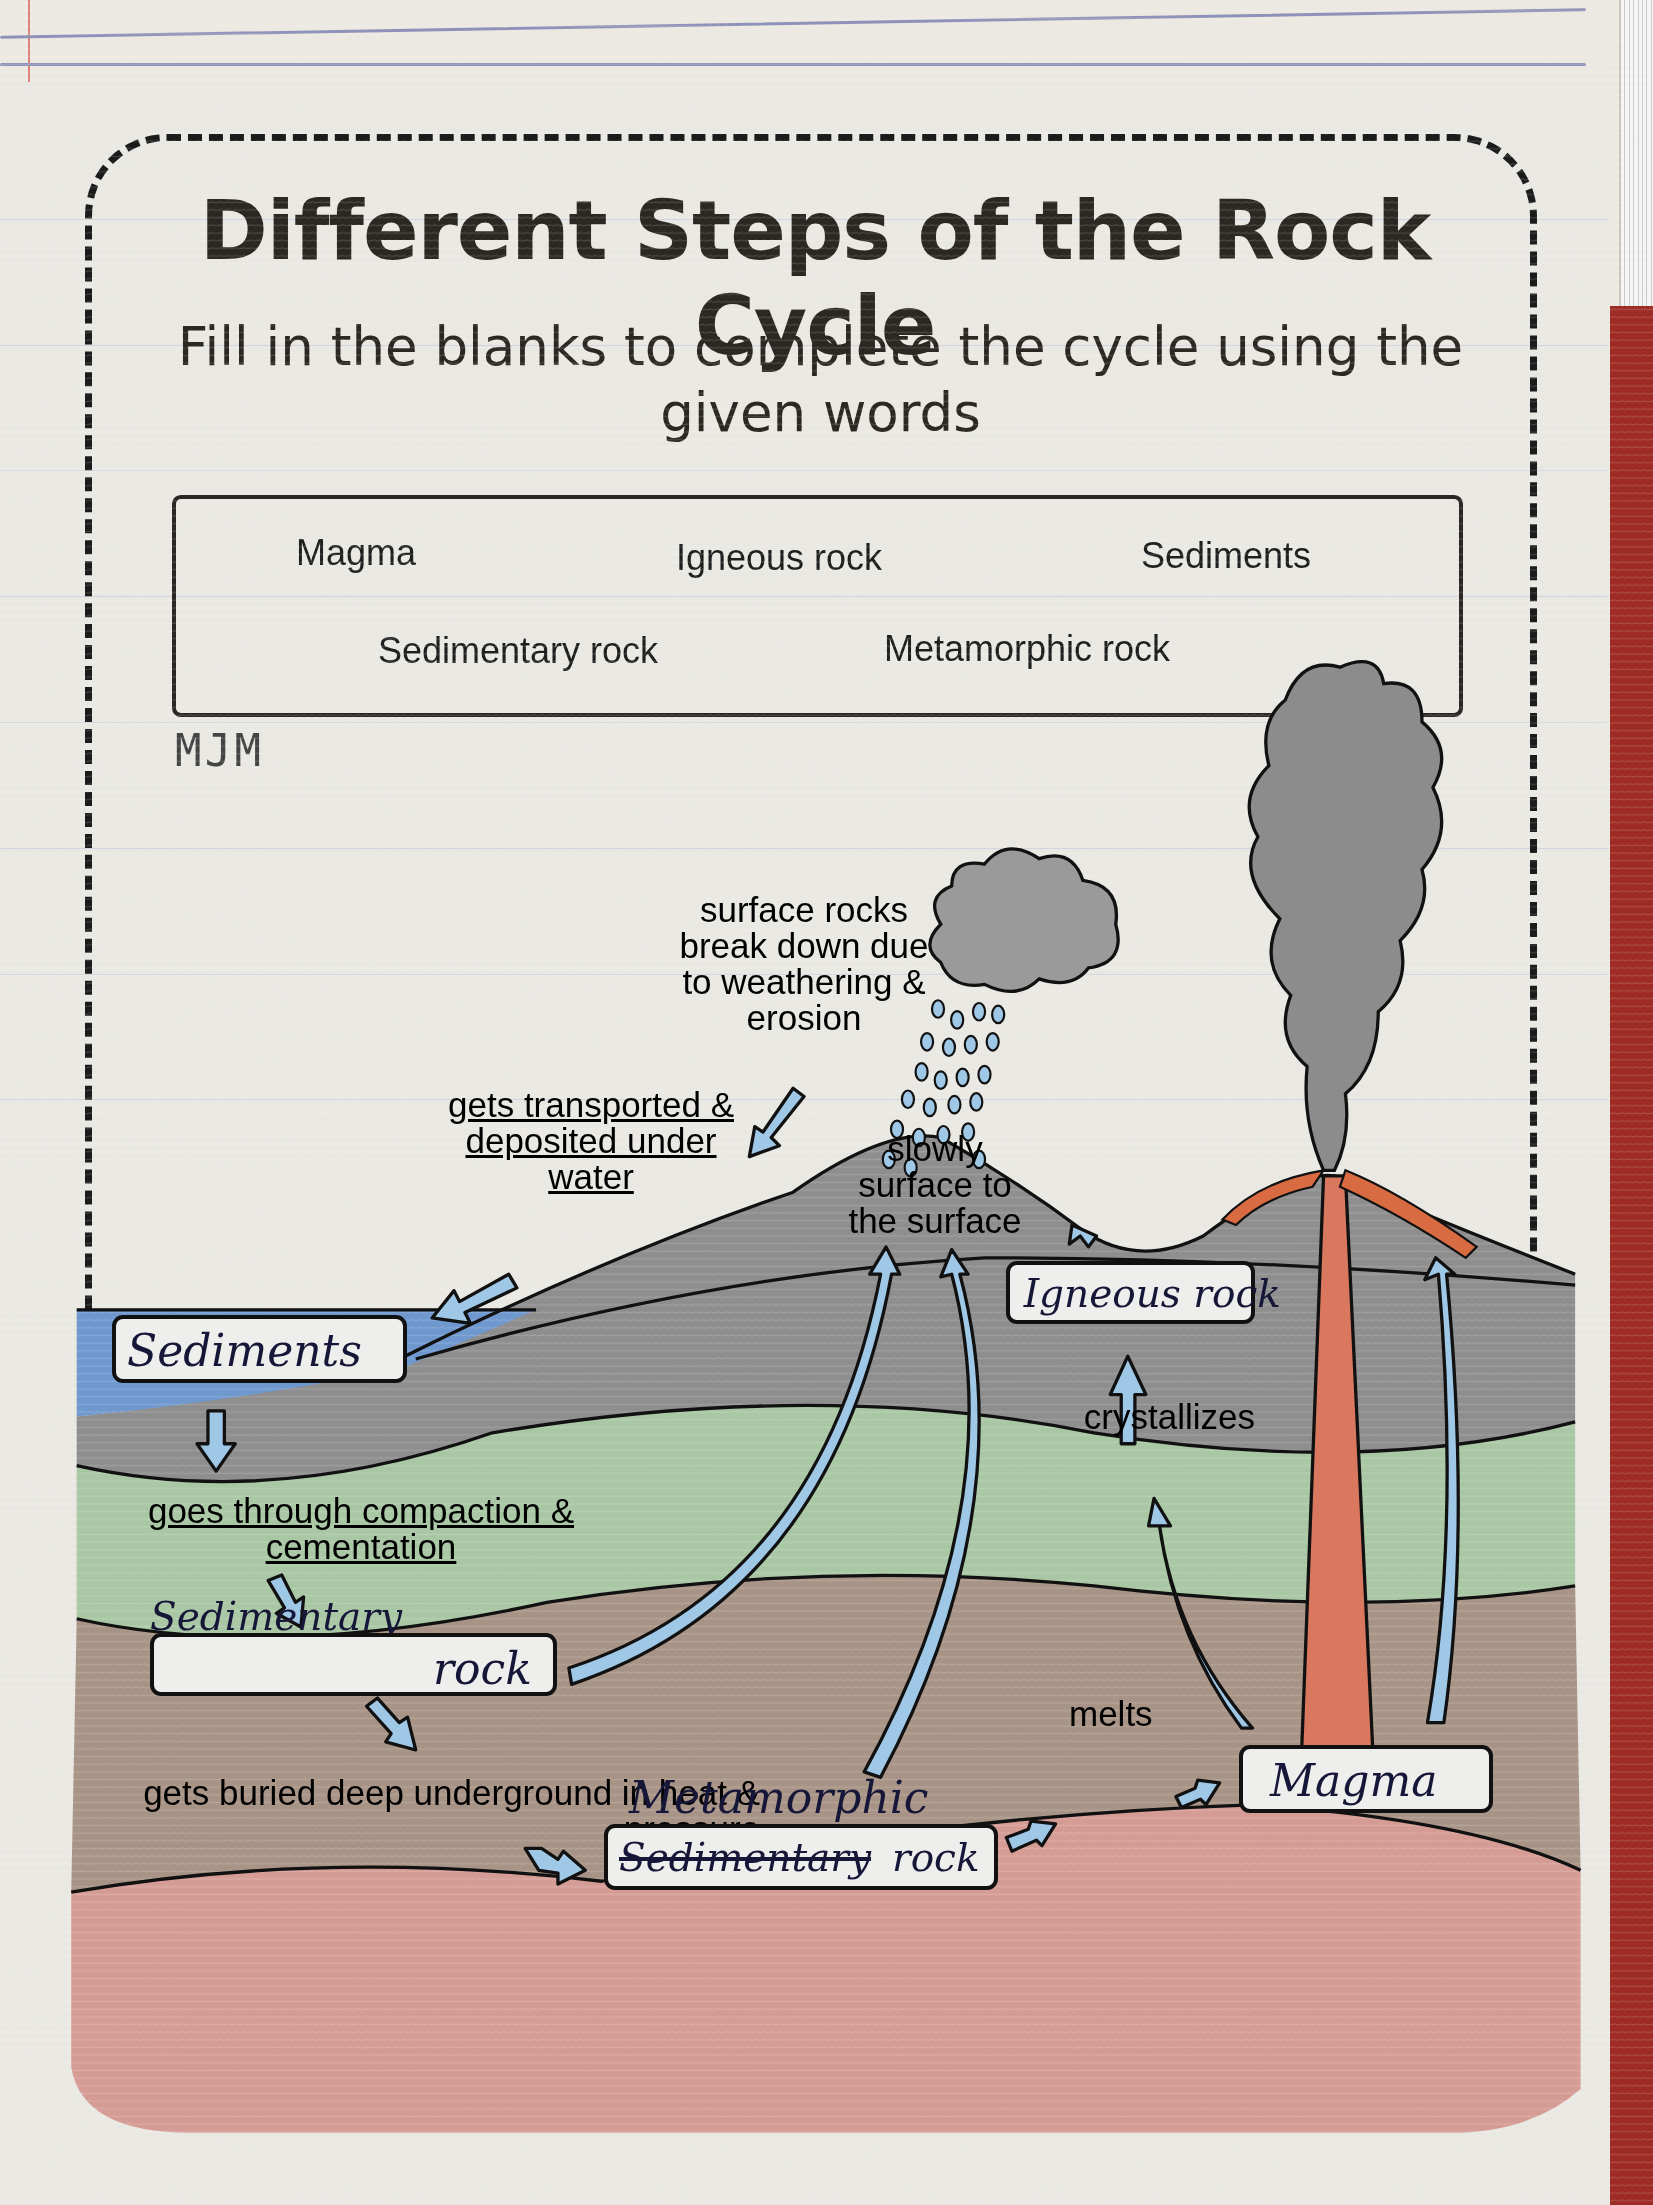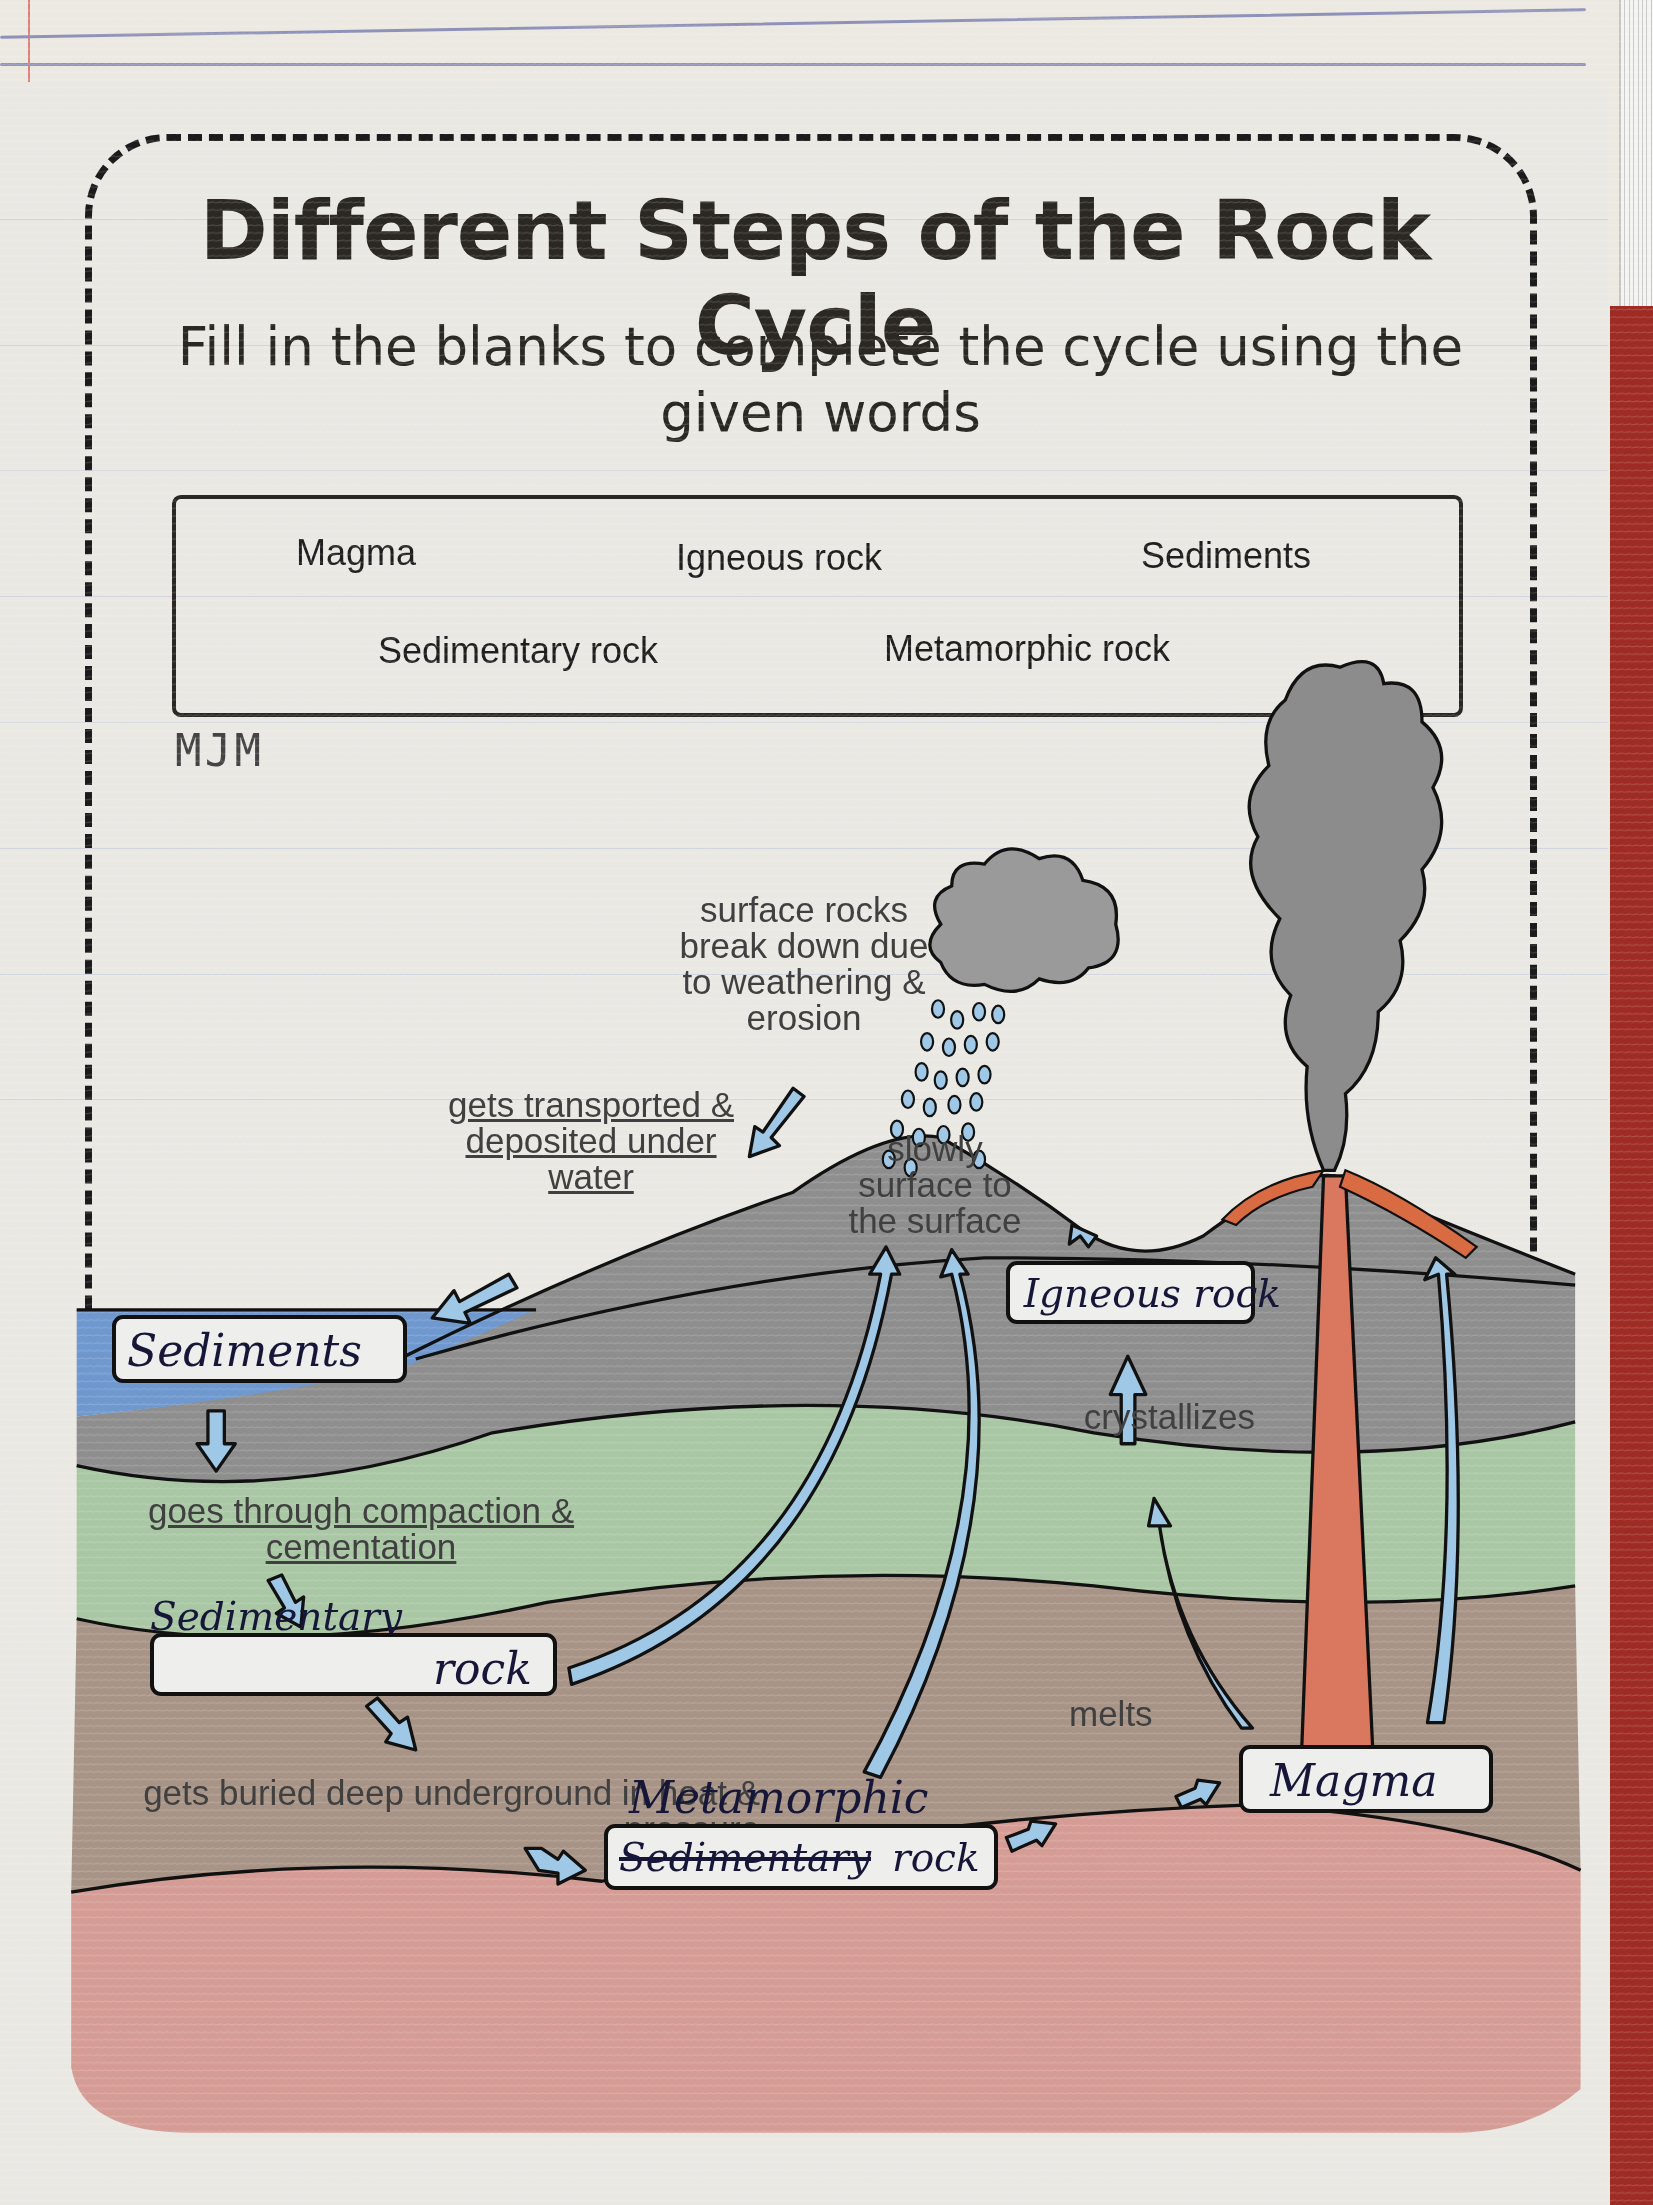--- a/index.html
+++ b/index.html
@@ -11,21 +11,21 @@
   .stack{position:absolute;right:0;top:0;width:33px;height:383px;background:repeating-linear-gradient(90deg,#f4f4f2 0 3.3px,#c9c9c9 3.3px 4.4px);}
   .sheet{position:absolute;left:0;top:82px;width:1608px;height:2123px;background:#e9e8e3;}
   .ruled{position:absolute;left:0;right:0;height:1.1px;background:#d2d5df;}
   .frame{position:absolute;left:85px;top:134px;width:1452px;height:1985px;border:7.7px dashed #1b1b1b;border-radius:82px;box-sizing:border-box;}
   .title{position:absolute;left:126px;top:183px;width:1378px;text-align:center;font-size:82px;font-weight:bold;color:#2b2722;font-family:"DejaVu Sans",sans-serif;letter-spacing:-1.1px;}
   .subtitle{position:absolute;left:153px;top:314px;width:1335px;text-align:center;font-size:53px;line-height:66px;color:#2b2722;font-family:"DejaVu Sans",sans-serif;}
   .wordbank{position:absolute;left:172px;top:495px;width:1291px;height:222px;border:4.4px solid #2a2724;border-radius:8.8px;box-sizing:border-box;}
   .wb-word{position:absolute;font-size:36px;color:#1e1e1e;}
   .initials{position:absolute;left:175px;top:725px;font-size:44px;color:#444;font-family:"DejaVu Sans Mono",monospace;letter-spacing:3.3px;}
   .diagram{position:absolute;left:0;top:0;width:1654px;height:2205px;}
-  .lbl{position:absolute;font-size:35px;color:#404040;text-align:center;line-height:36px;font-weight:500;}
+  .lbl{position:absolute;font-size:35px;color:#000000;text-align:center;line-height:36px;font-weight:500;}
   .box{position:absolute;border:4.4px solid #111;border-radius:11px;background:#eeeeec;box-sizing:border-box;}
   .hand{position:absolute;font-family:"DejaVu Serif",serif;font-style:italic;color:#161638;font-size:44px;white-space:nowrap;}
   .strike{text-decoration:line-through;text-decoration-thickness:4.4px;}
 </style>
 </head>
 <body>
 
 <div class="under-page"></div>
 <div class="red-margin"></div>
 <div class="blue-rule" style="top:22px;width:1586px;transform:rotate(-1deg);"></div>

